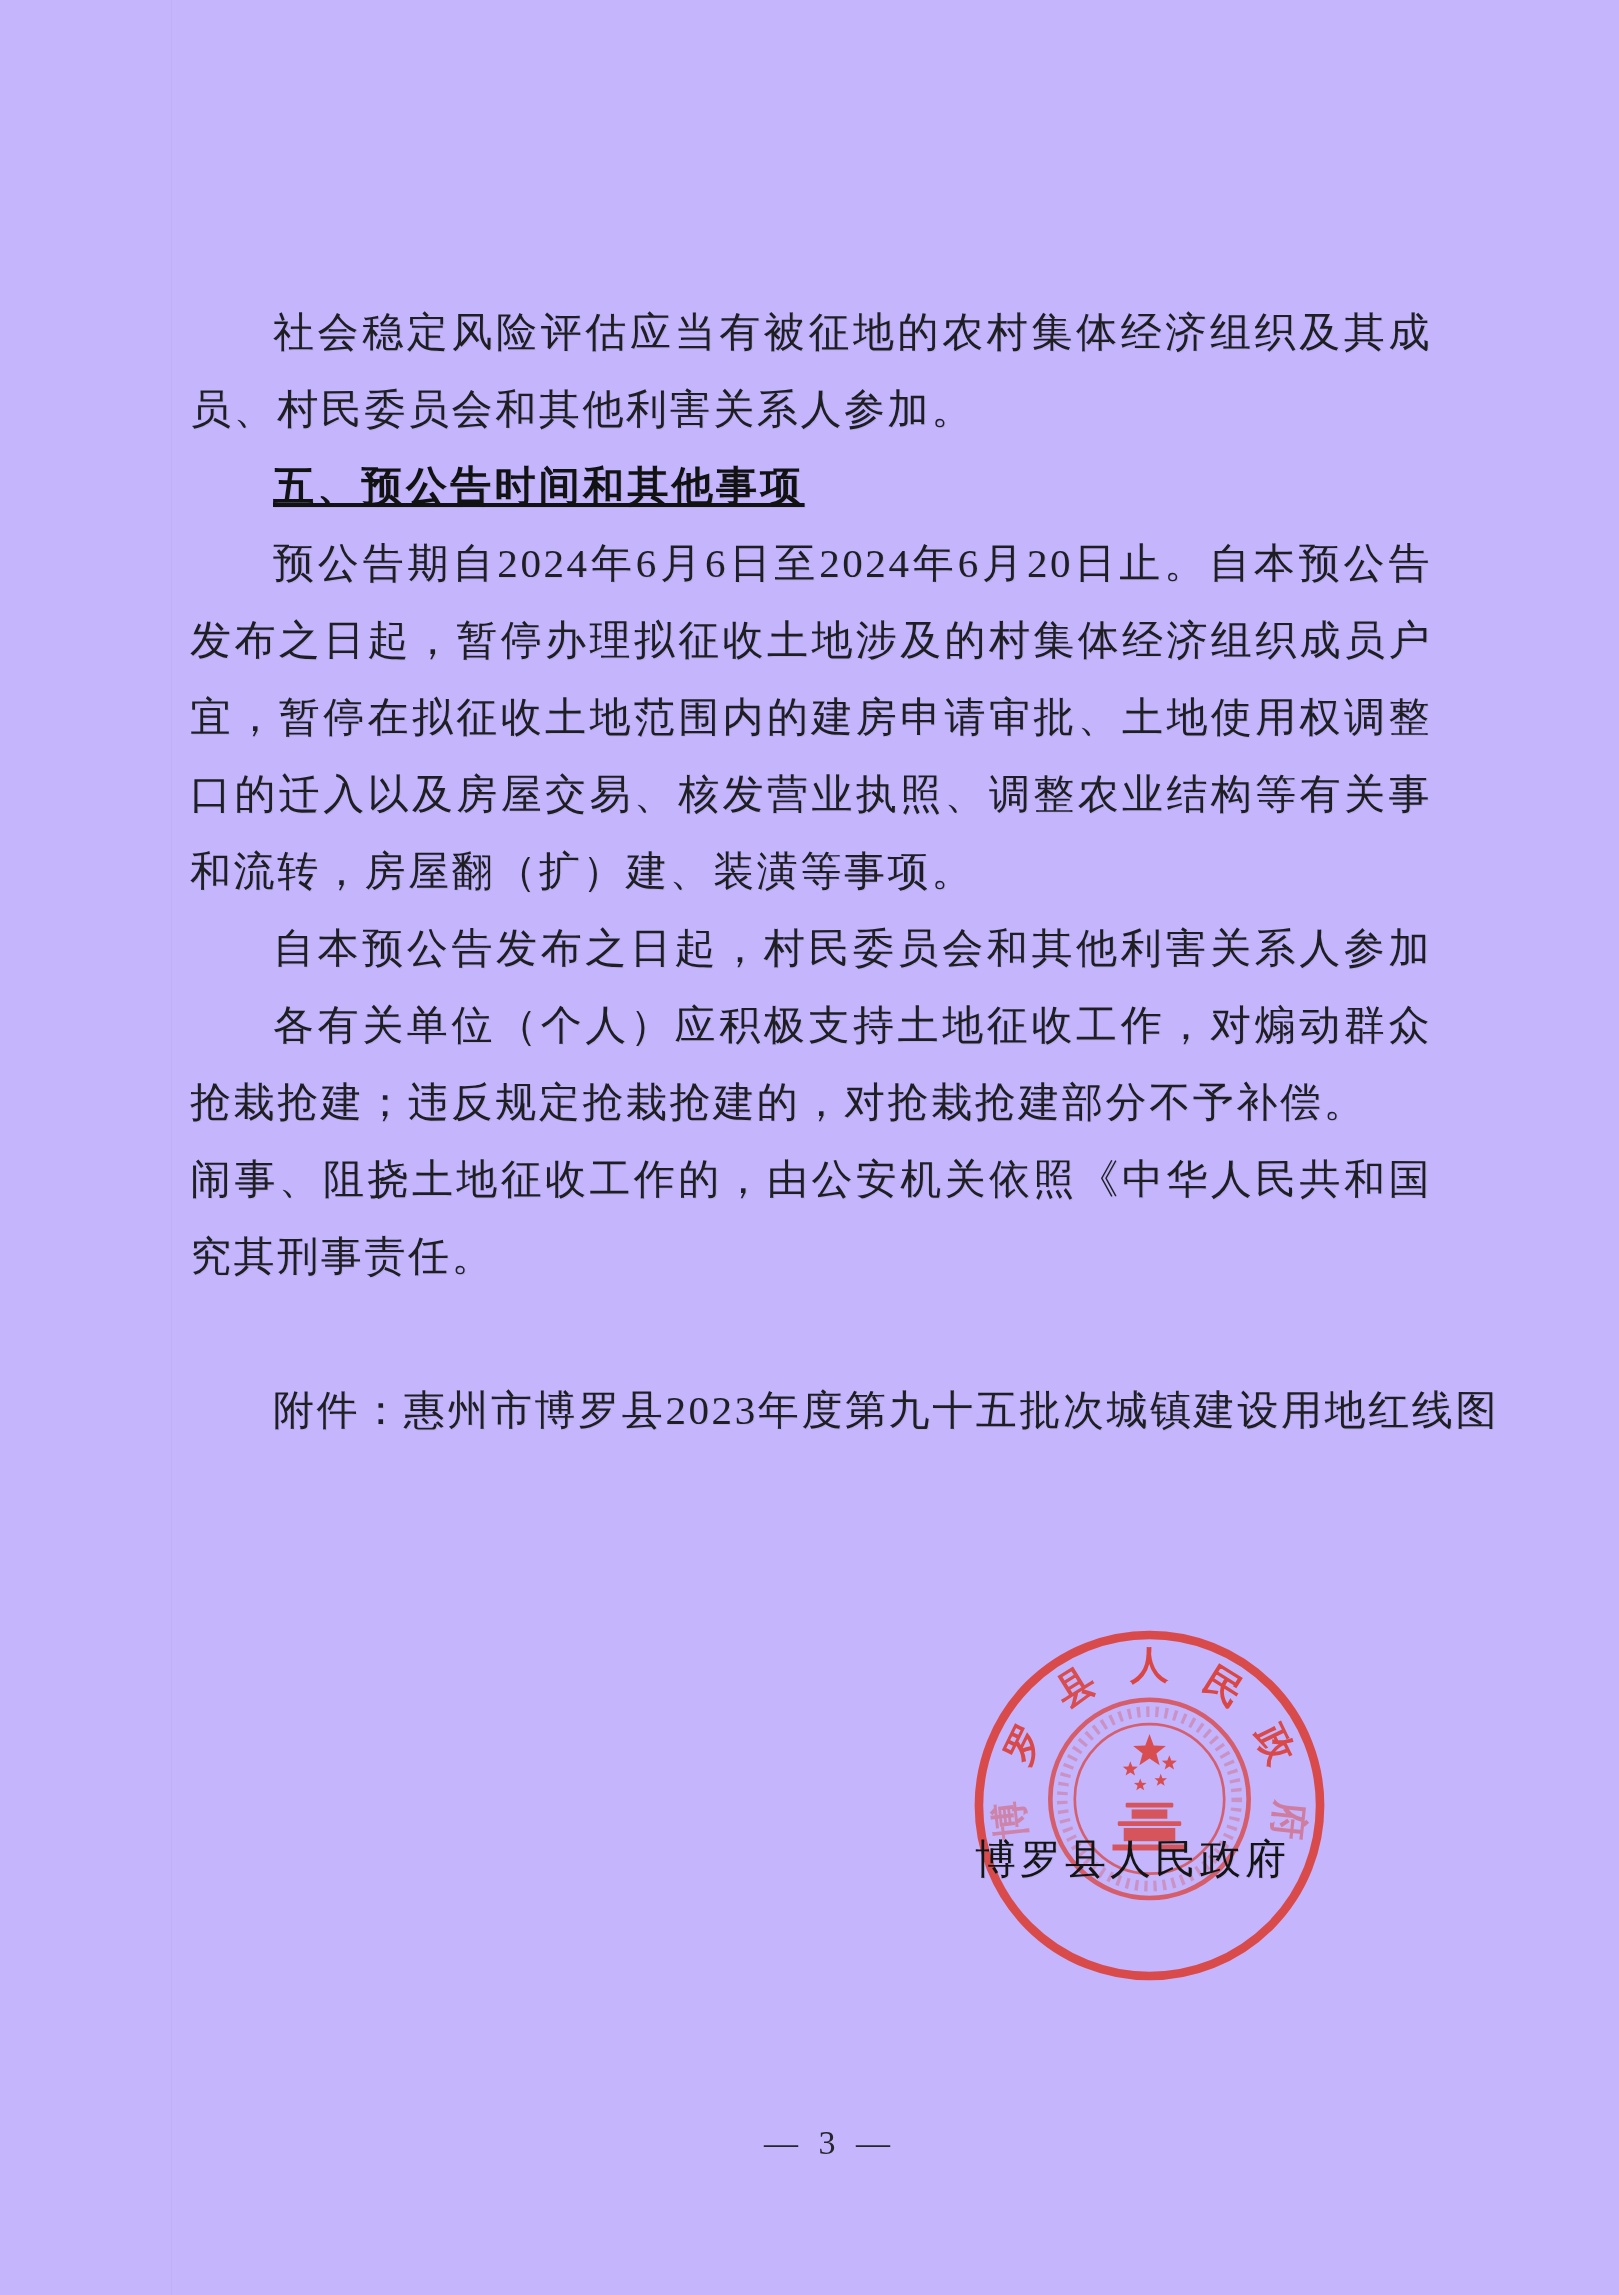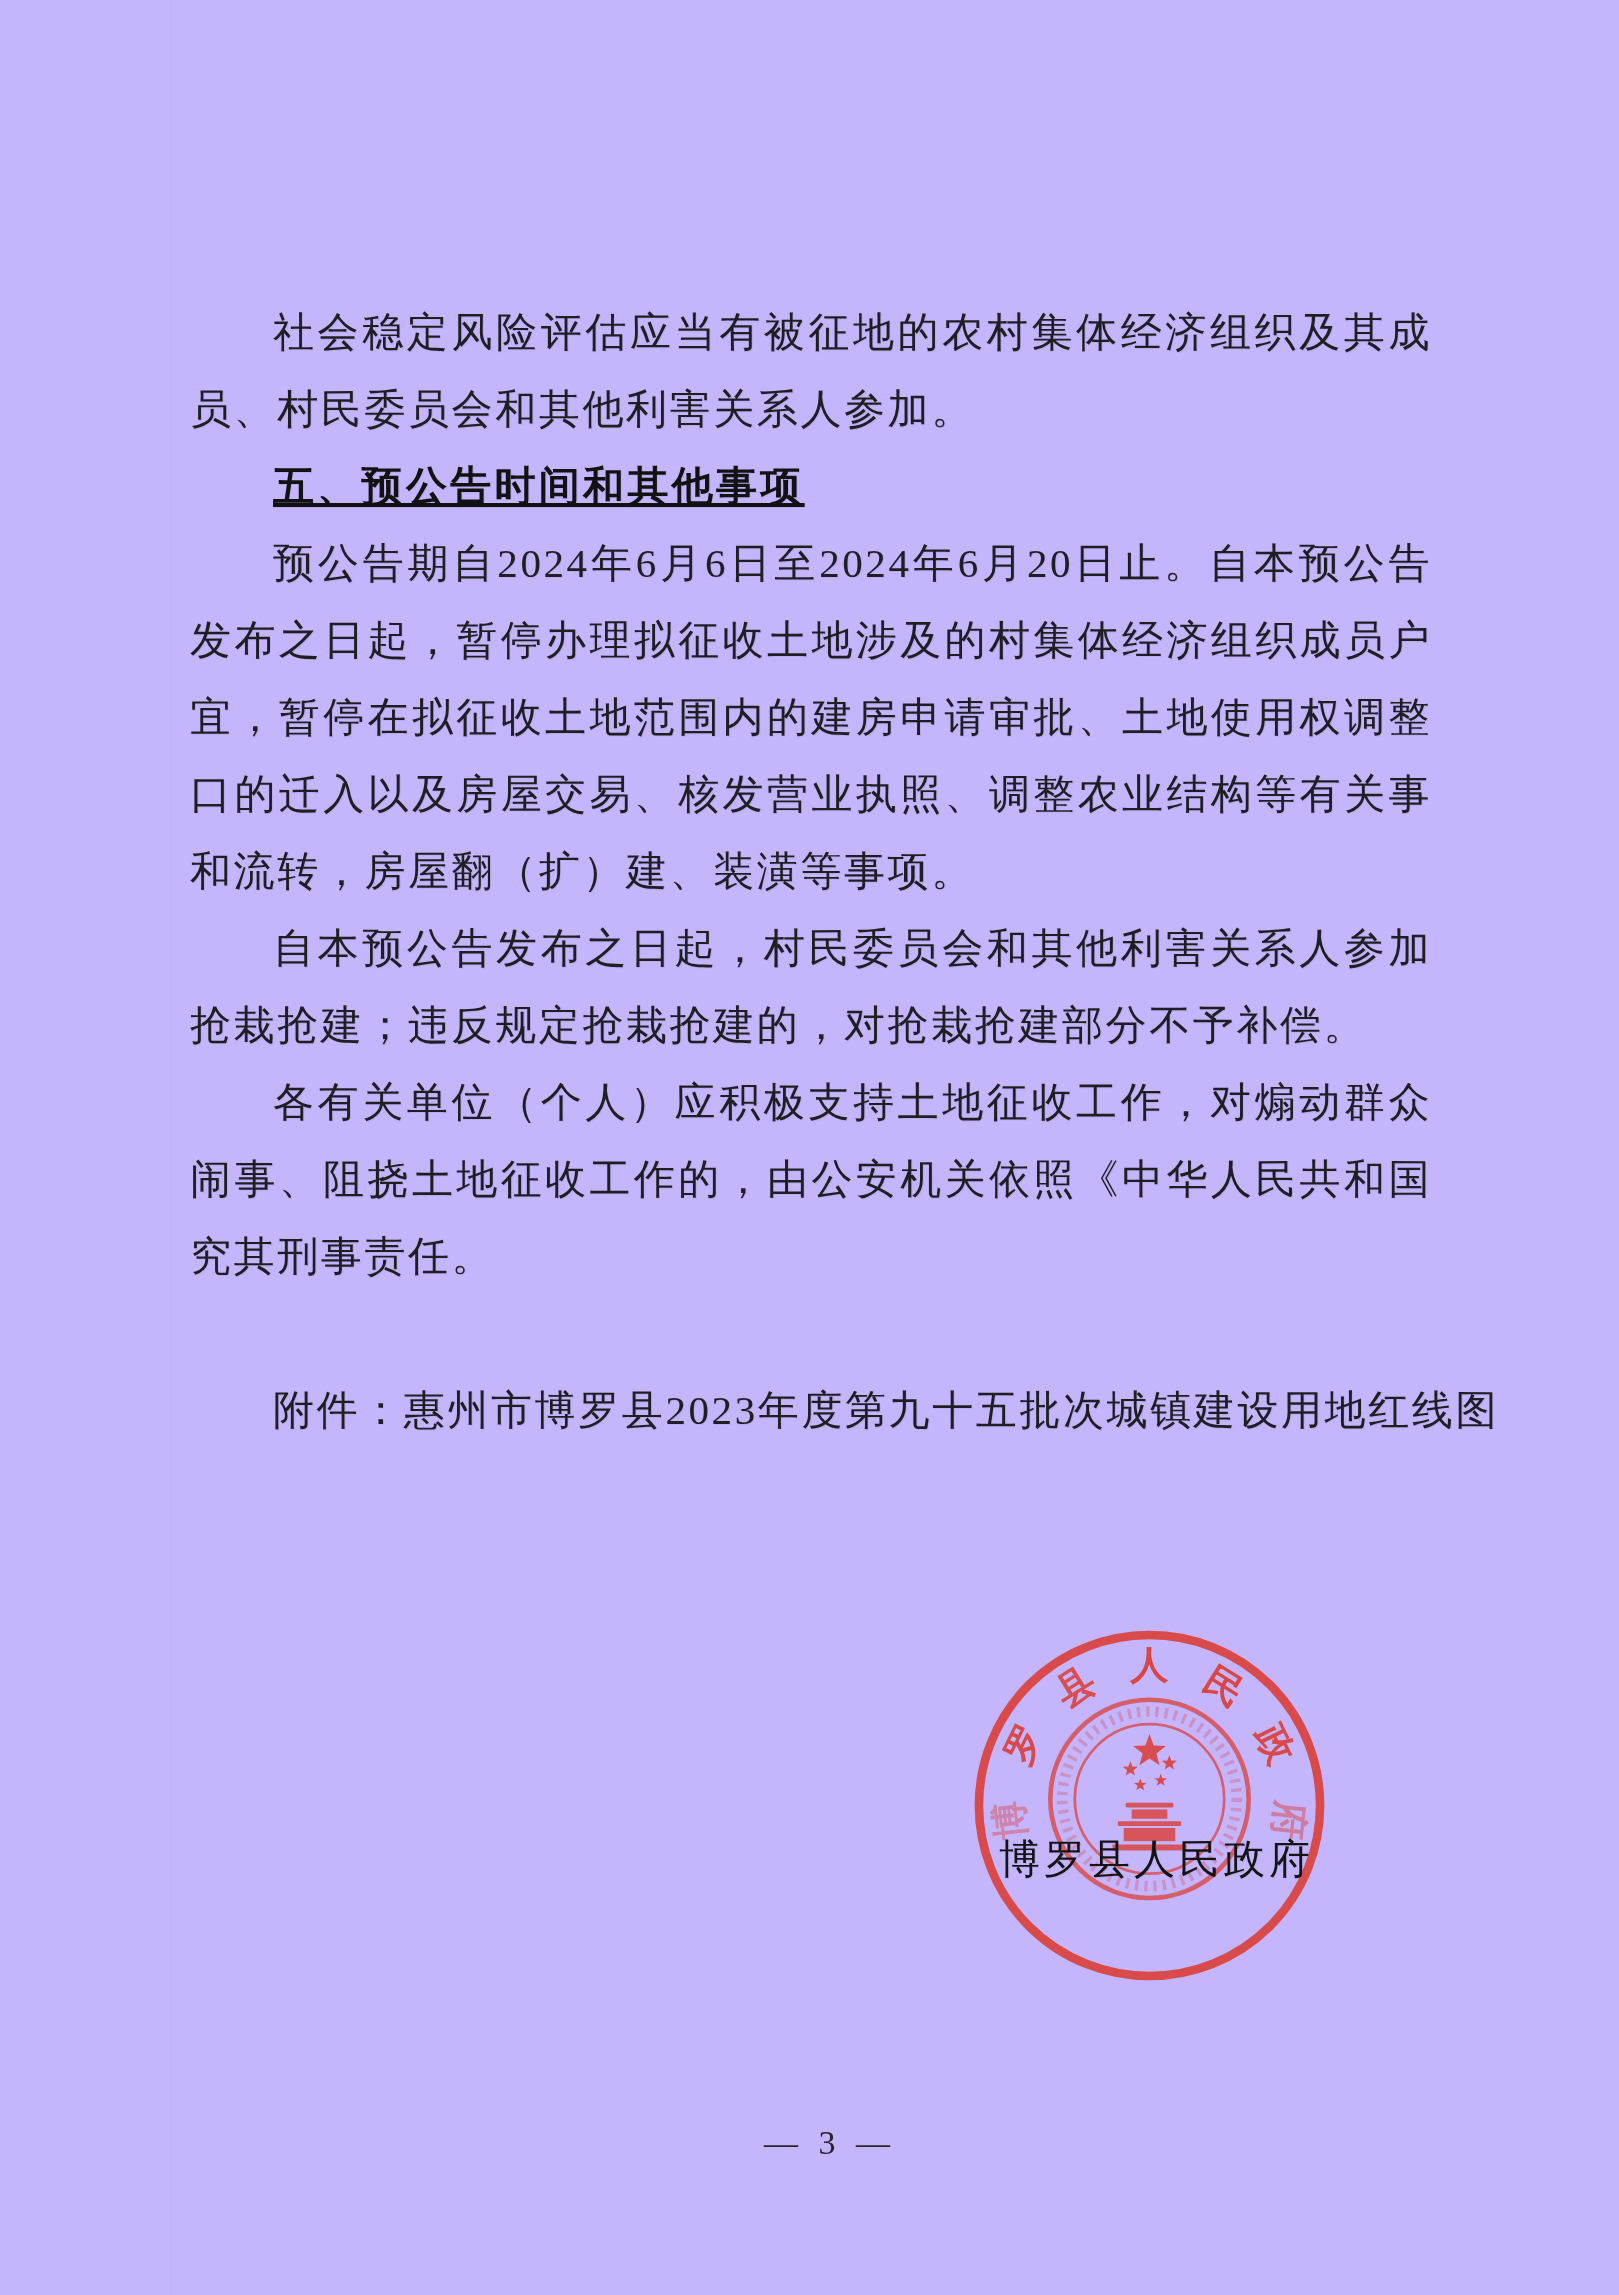--- a/index.html
+++ b/index.html
@@ -53,21 +53,21 @@
     width: 357px;
     height: 357px;
   }
   .seal text {
     font-family: "Liberation Serif", "DejaVu Serif", serif;
     font-size: 58px;
     font-weight: 600;
   }
   .signature {
     position: absolute;
-    left: 999px;
+    left: 975px;
     top: 1832px;
     font-size: 41px;
     letter-spacing: 4px;
     color: #141414;
     white-space: nowrap;
     text-shadow: 1px 1px 0 rgba(110,110,160,0.14);
   }
   .sig-date {
     position: absolute;
     left: 989px;
@@ -100,22 +100,22 @@
   <div class="text-block">
     <div class="line indent fill">社会稳定风险评估应当有被征地的农村集体经济组织及其成</div>
     <div class="line">员、村民委员会和其他利害关系人参加。</div>
     <div class="line indent heading">五、预公告时间和其他事项</div>
     <div class="line indent fill">预公告期自2024年6月6日至2024年6月20日止。自本预公告</div>
     <div class="line fill">发布之日起，暂停办理拟征收土地涉及的村集体经济组织成员户</div>
     <div class="line fill">宜，暂停在拟征收土地范围内的建房申请审批、土地使用权调整</div>
     <div class="line fill">口的迁入以及房屋交易、核发营业执照、调整农业结构等有关事</div>
     <div class="line">和流转，房屋翻（扩）建、装潢等事项。</div>
     <div class="line indent fill">自本预公告发布之日起，村民委员会和其他利害关系人参加</div>
+    <div class="line indent fill">各有关单位（个人）应积极支持土地征收工作，对煽动群众</div>
     <div class="line">抢栽抢建；违反规定抢栽抢建的，对抢栽抢建部分不予补偿。</div>
-    <div class="line indent fill">各有关单位（个人）应积极支持土地征收工作，对煽动群众</div>
     <div class="line fill">闹事、阻挠土地征收工作的，由公安机关依照《中华人民共和国</div>
     <div class="line">究其刑事责任。</div>
     <div class="line indent gap-above">附件：惠州市博罗县2023年度第九十五批次城镇建设用地红线图</div>
   </div>
 
   <svg class="seal" viewBox="0 0 540 540" xmlns="http://www.w3.org/2000/svg">
     <g fill="none" stroke="#dc3b31">
       <circle cx="270" cy="270" r="258" stroke-width="13" opacity="0.88"></circle>
       <circle cx="270" cy="260" r="150" stroke-width="7" opacity="0.72"></circle>
       <circle cx="270" cy="260" r="132" stroke-width="16" stroke-dasharray="5 9" opacity="0.28"></circle>

